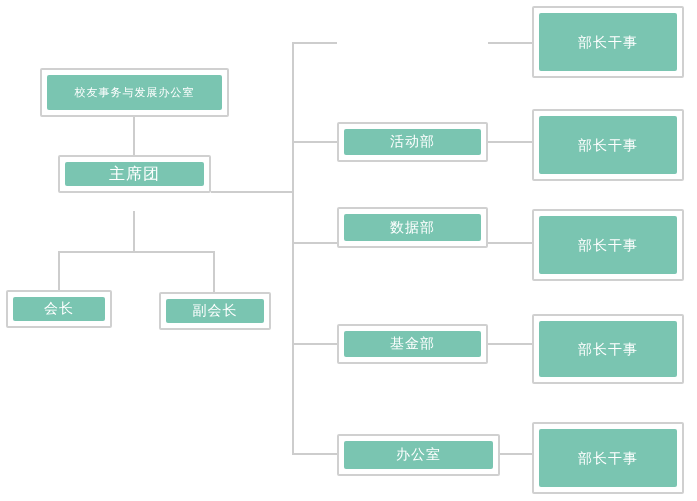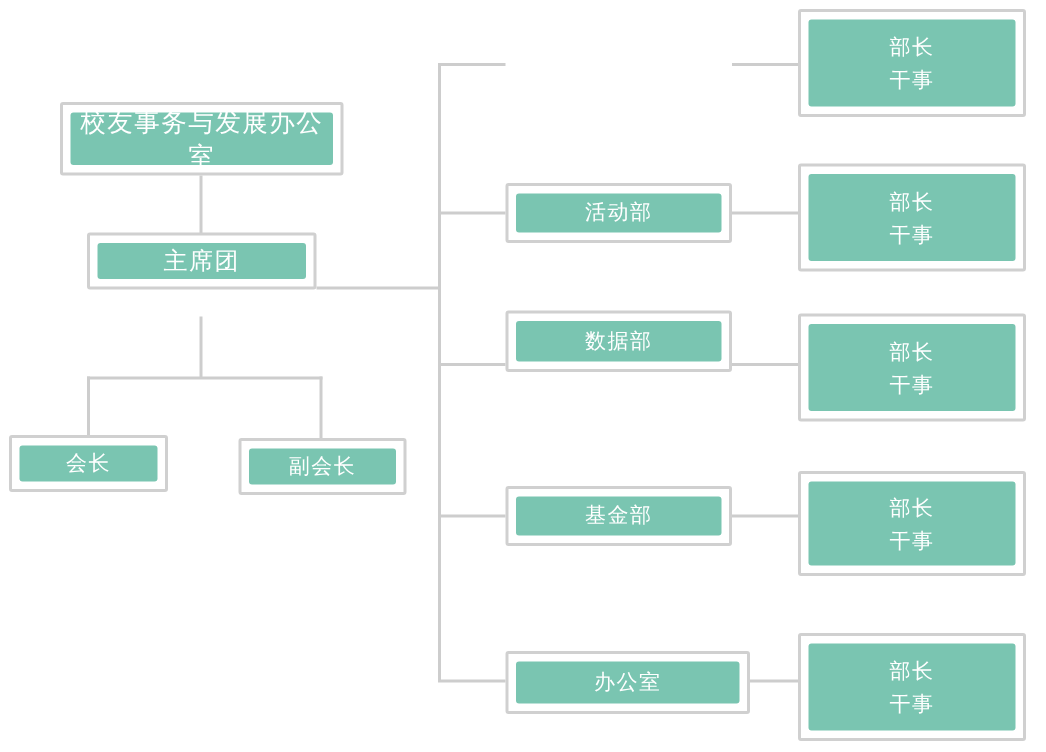--- a/index.html
+++ b/index.html
@@ -25,22 +25,22 @@
     background:#7ac5b1;
     border-radius:2px;
     color:#fff;
     display:flex;
     align-items:center;
     justify-content:center;
     font-size:14px;
     letter-spacing:1px;
     text-align:center;
   }
-  .fill.col{flex-direction:column;line-height:22px;}
-  .root-label{font-size:17px;}
+  .fill.col{flex-direction:row;line-height:22px;}
+  .root-label{font-size:11px;}
   .presidium-label{font-size:16px;}
 </style>
 </head>
 <body>
 
 <div id="stage">
 
   <div class="line" style="left:133px;top:117px;width:2px;height:57px"></div>
   <div class="line" style="left:133px;top:211px;width:2px;height:41px"></div>
   <div class="line" style="left:58px;top:251px;width:157px;height:2px"></div>

